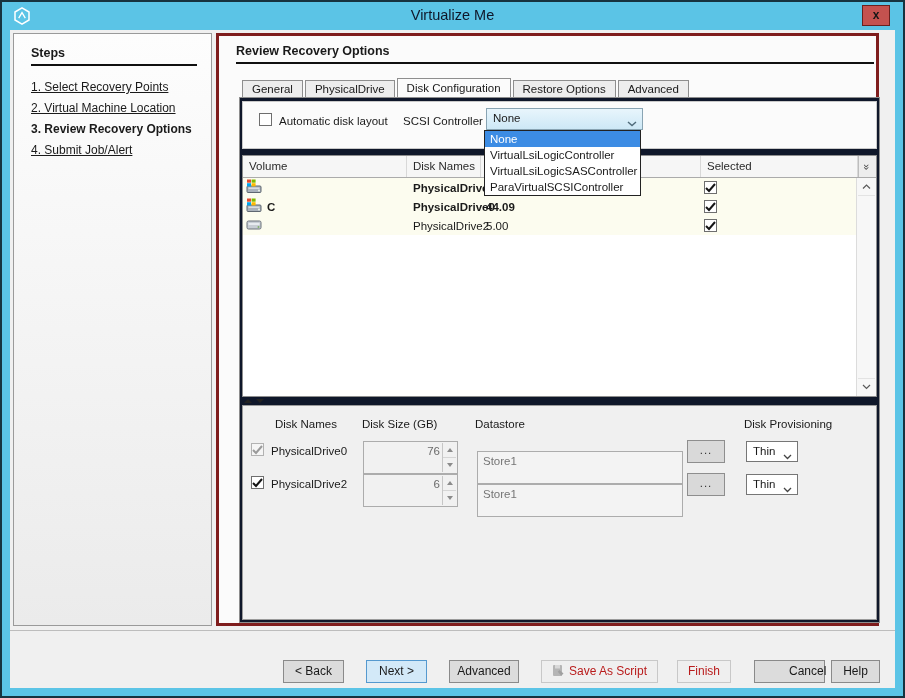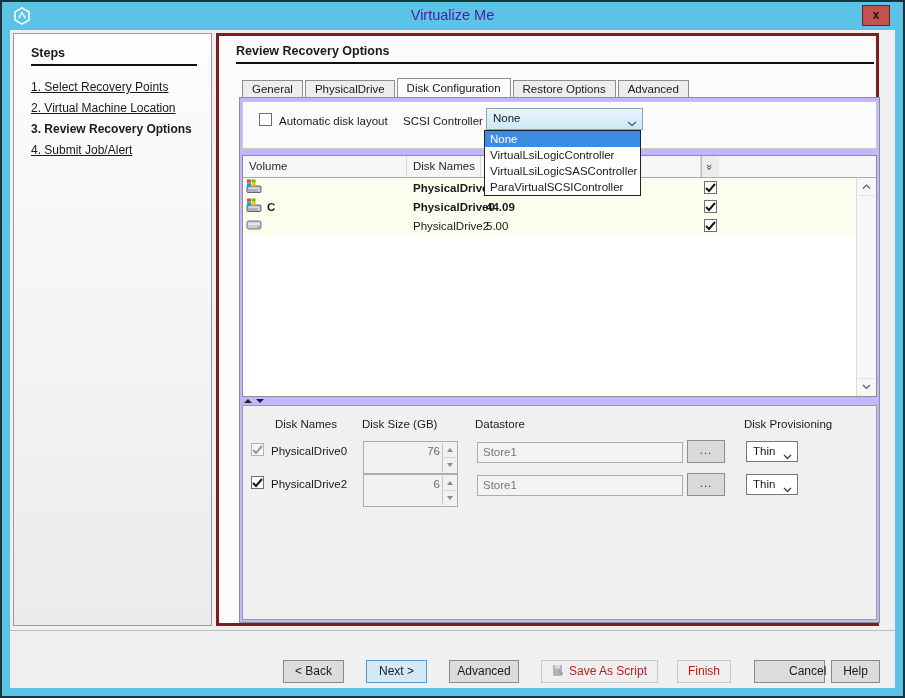--- a/index.html
+++ b/index.html
@@ -1,21 +1,21 @@
 <!DOCTYPE html>
 <html><head>
 <meta charset="utf-8">
 <style>
   html,body{margin:0;padding:0;background:#c8c8c8;}
   .window{position:relative;width:905px;height:698px;background:#5bc4e6;border:2px solid #17333f;
           box-sizing:border-box;font-family:"Liberation Sans",sans-serif;font-size:11.5px;color:#1a1a1a;overflow:hidden;}
   
   .titlebar{position:absolute;left:0;top:0;right:0;height:28px;}
   .app-icon{position:absolute;left:10px;top:4px;width:20px;height:20px;}
-  .title{position:absolute;left:0;right:0;top:5px;text-align:center;font-size:14.5px;color:#4c1d95;}
+  .title{position:absolute;left:0;right:0;top:5px;text-align:center;font-size:14.5px;color:#0f172a;}
   .close-btn{position:absolute;right:13px;top:3px;width:28px;height:21px;background:#c4524f;border:1px solid #69211f;
              color:#161616;font-weight:bold;font-size:12px;text-align:center;line-height:19px;box-sizing:border-box;cursor:pointer;}
   
   .body{position:absolute;left:8px;right:8px;top:28px;bottom:8px;background:#f0f0f0;}
   
   .sidebar{position:absolute;left:3px;top:3px;width:199px;height:593px;background:linear-gradient(#fdfdfd,#ebebeb);
            border:1px solid #9a9a9a;box-sizing:border-box;}
   .sidebar-heading{position:absolute;left:17px;top:12px;font-weight:bold;font-size:12.5px;}
   .sidebar-rule{position:absolute;left:17px;top:30px;width:166px;height:2px;background:#101010;}
   .steps{position:absolute;left:17px;top:46px;}
@@ -23,21 +23,21 @@
   .step.current{font-weight:bold;text-decoration:none;cursor:default;}
   
   .main{position:absolute;left:206px;top:3px;width:663px;height:593px;background:#fbfbfb;border:3px solid #7f1d1d;box-sizing:border-box;}
   .main-heading{position:absolute;left:17px;top:8px;font-weight:bold;font-size:12.5px;}
   .main-rule{position:absolute;left:17px;right:2px;top:26px;height:2px;background:#101010;}
   
   .tabs{position:absolute;left:23px;top:42px;height:19px;display:flex;align-items:flex-end;z-index:3;}
   .tab{height:17px;line-height:16px;padding:0 9px;background:#ededed;border:1px solid #8e8e8e;border-bottom:none;
        margin-right:2px;box-sizing:border-box;cursor:pointer;white-space:nowrap;}
   .tab.active{height:19px;line-height:18px;background:#fbfbfb;cursor:default;}
-  .tabpage{position:absolute;left:20px;top:61px;width:641px;height:526px;border:1px solid #8e8e8e;background:#c4b5fd;box-sizing:border-box;z-index:1;padding-left:24px;}
+  .tabpage{position:absolute;left:20px;top:61px;width:641px;height:526px;border:1px solid #8e8e8e;background:#0f172a;box-sizing:border-box;z-index:1;padding-left:24px;}
   
   .strip{position:absolute;left:2px;top:3px;width:635px;height:48px;border:1px solid #c9c9c9;background:#fbfbfb;box-sizing:border-box;}
   .cb{width:13px;height:13px;border:1px solid #6e6e6e;background:#fff;box-sizing:border-box;
       display:flex;align-items:center;justify-content:center;cursor:pointer;}
   .cb.disabled{border-color:#b2b2b2;background:#f5f5f5;cursor:default;}
   .strip .cb{position:absolute;left:16px;top:11px;}
   .auto-label{position:absolute;left:36px;top:13px;}
   .scsi-label{position:absolute;left:160px;top:13px;}
   .combo{position:absolute;left:243px;top:6px;width:157px;height:22px;border:1px solid #89a4b3;
          background:linear-gradient(#e8f5fc,#cde8f6);box-sizing:border-box;cursor:pointer;}
@@ -73,21 +73,21 @@
   .drow1{top:33px;}.drow2{top:66px;}
   .drow .cb{position:absolute;left:8px;top:4px;}
   .dname{position:absolute;left:28px;top:6px;white-space:nowrap;}
   .spinner{position:absolute;left:120px;top:2px;width:95px;height:33px;border:1px solid #acacac;background:#f1f1f1;box-sizing:border-box;}
   .spin-val{position:absolute;right:17px;top:3px;color:#6b6b6b;}
   .spin-btns{position:absolute;right:1px;top:1px;bottom:1px;width:13px;border-left:1px solid #c6c6c6;}
   .spin-up,.spin-down{position:absolute;left:0;right:0;height:50%;display:flex;align-items:center;justify-content:center;cursor:pointer;}
   .spin-up{top:0;}.spin-down{bottom:0;border-top:1px solid #d5d5d5;}
   .mini-up{width:0;height:0;border-left:3px solid transparent;border-right:3px solid transparent;border-bottom:4px solid #8b8b8b;}
   .mini-down{width:0;height:0;border-left:3px solid transparent;border-right:3px solid transparent;border-top:4px solid #8b8b8b;}
-  .store{position:absolute;left:234px;top:3px;width:206px;height:21px;border:1px solid #acacac;background:#f3f3f3;
+  .store{position:absolute;left:234px;top:12px;width:206px;height:33px;border:1px solid #acacac;background:#f3f3f3;
          color:#767676;padding:3px 0 0 5px;box-sizing:border-box;}
   .browse{position:absolute;left:444px;top:1px;width:38px;height:23px;border:1px solid #8e8e8e;background:#d9d9d9;
           text-align:center;line-height:19px;color:#333;box-sizing:border-box;cursor:pointer;letter-spacing:1px;}
   .thin-select{position:absolute;left:503px;top:2px;width:52px;height:21px;border:1px solid #767676;background:#fff;box-sizing:border-box;cursor:pointer;}
   .thin-val{position:absolute;left:6px;top:3px;}
   .thin-chev{position:absolute;right:5px;top:8px;}
   
   .popup{position:absolute;left:265px;top:94px;width:157px;background:#fff;border:1px solid #222;z-index:40;box-sizing:border-box;}
   .popup-item{height:16px;line-height:16px;padding-left:5px;white-space:nowrap;overflow:hidden;cursor:pointer;}
   .popup-item.selected{background:#3c8ce4;color:#fff;}
@@ -161,20 +161,21 @@
                 </svg>
             </span>
           </div>
         </div>
 
         <div class="table">
           <div class="thead">
             <div class="th th-volume">Volume</div>
             <div class="th th-disk">Disk Names</div>
             <div class="th th-size"></div>
+            <div class="th th-sel">Selected</div>
             <div class="th th-btn">
                 <span class="dbl-chev">»</span>
               </div>
           </div>
 
           <div class="tr">
             <div class="td-volume">
               <span>
                 <svg width="17" height="15" viewBox="0 0 17 15">
                   <rect x="1" y="7" width="14" height="6.5" rx="1" fill="#aab2bc" stroke="#5f6771" stroke-width="1"></rect>

